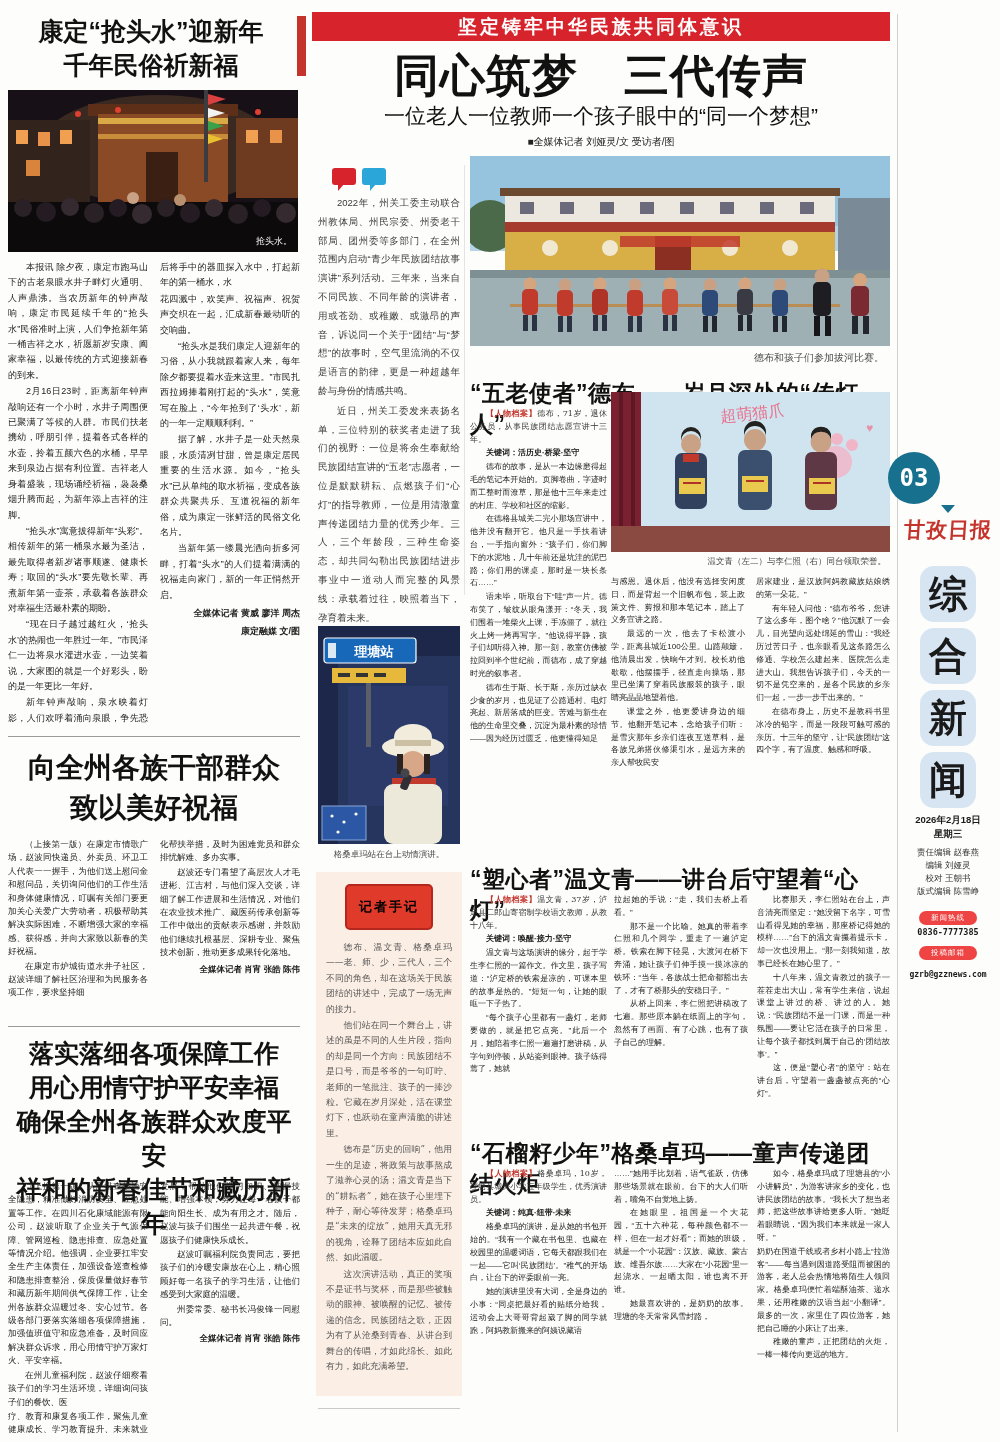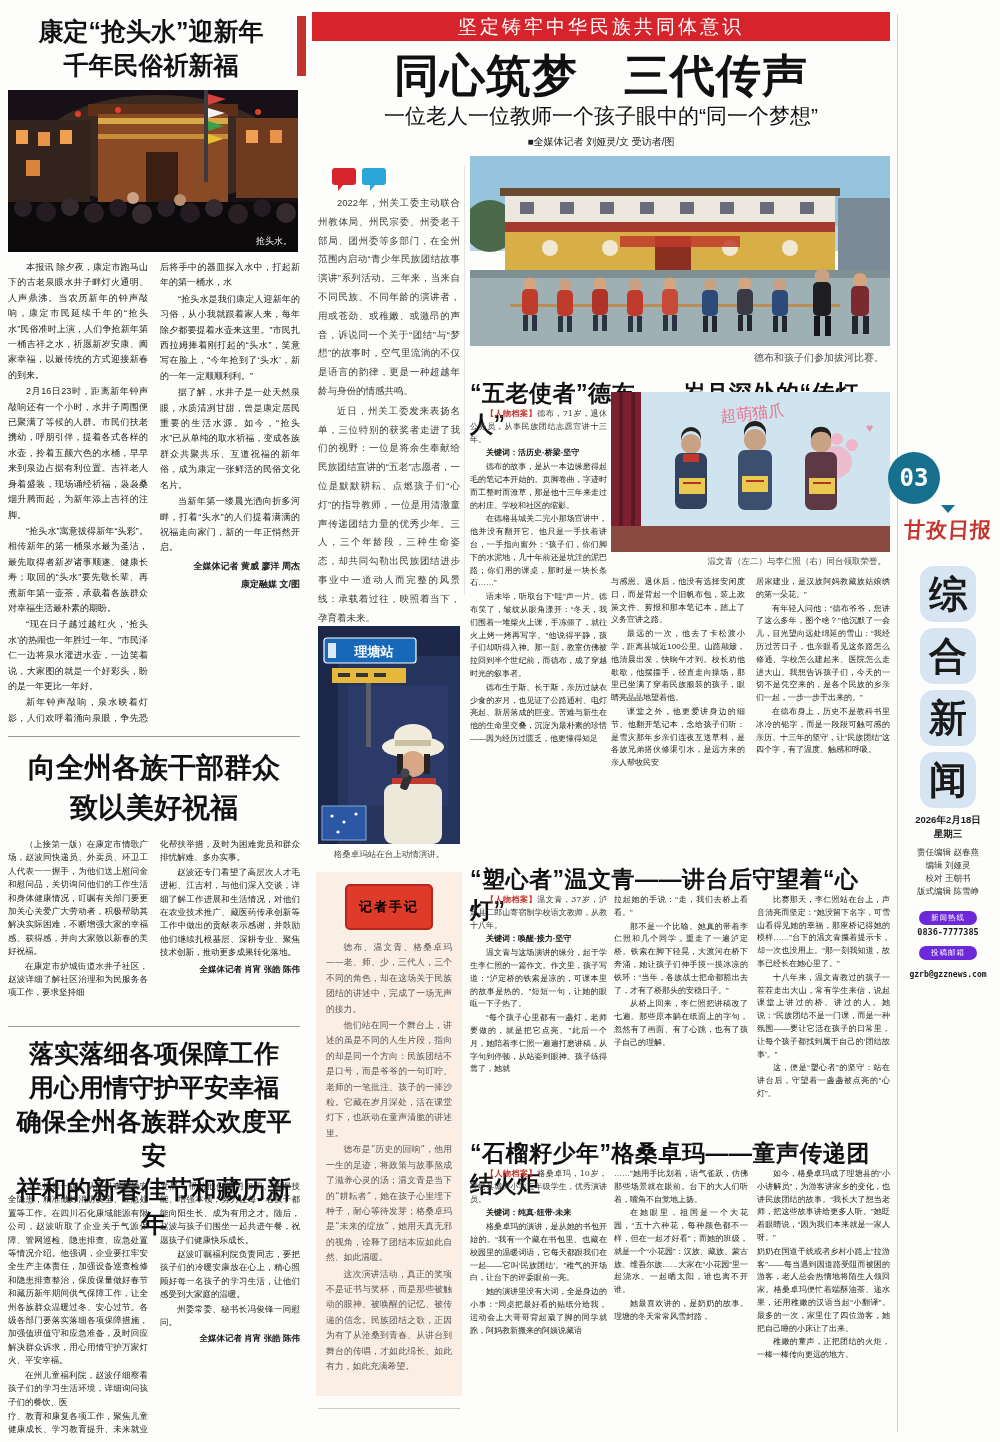--- a/index.html
+++ b/index.html
@@ -12,21 +12,21 @@
   p.para.kw{font-weight:bold}
   p.para.profile{font-family:"DejaVu Serif",serif;color:#333}
   .plabel{color:#c5342c;font-weight:bold;font-family:"Liberation Sans",sans-serif}
   .cap{font-family:"DejaVu Serif",serif;color:#4a4a4a}
   .colbody{font-size:8px;line-height:12.8px;color:#222;overflow:hidden}
   .lbody{font-size:9px;line-height:15.4px;columns:2;column-gap:12px;column-fill:auto;color:#222;overflow:hidden}
   .mbody{font-size:8.5px;line-height:13.4px;columns:2;column-gap:12px;column-fill:auto;color:#222;overflow:hidden}
   .sechead{font-size:23px;font-weight:bold;letter-spacing:.5px;color:#111}
   .divider{border-top:1px solid #9a9a9a}
   .bigtitle{font-weight:bold;text-align:center;color:#111}
-  .pill{display:inline-block;background:#6d28d9;color:#fff;border-radius:7px;
+  .pill{display:inline-block;background:#ef4444;color:#fff;border-radius:7px;
         font-size:7.5px;padding:2px 12px;letter-spacing:1px}
 </style>
 </head>
 <body>
 
 <div class="abs" style="left:297px;top:16px;width:9px;height:60px;background:#c5342c"></div>
 
 <div class="abs bigtitle" style="left:8px;top:14px;width:286px;font-size:25px;line-height:34px">
   <div>康定“抢头水”迎新年</div>
   <div>千年民俗祈新福</div>
@@ -75,20 +75,21 @@
   </svg>
   <div class="abs" style="right:6px;bottom:4px;color:#f5f5f5;font-size:9px">抢头水。</div>
 </div>
 
 <div class="abs lbody" style="left:8px;top:260px;width:292px;height:468px">
     <p class="para">本报讯 除夕夜，康定市跑马山下的古老泉眼水井子畔灯火通明、人声鼎沸。当农历新年的钟声敲响，康定市民延续千年的“抢头水”民俗准时上演，人们争抢新年第一桶吉祥之水，祈愿新岁安康、阖家幸福，以最传统的方式迎接新春的到来。</p>
     <p class="para">2月16日23时，距离新年钟声敲响还有一个小时，水井子周围便已聚满了等候的人群。市民们扶老携幼，呼朋引伴，提着各式各样的水壶，拎着五颜六色的水桶，早早来到泉边占据有利位置。吉祥老人身着盛装，现场诵经祈福，袅袅桑烟升腾而起，为新年添上吉祥的注脚。</p>
     <p class="para">“抢头水”寓意拔得新年“头彩”。相传新年的第一桶泉水最为圣洁，最先取得者新岁诸事顺遂、健康长寿；取回的“头水”要先敬长辈、再煮新年第一壶茶，承载着各族群众对幸福生活最朴素的期盼。</p>
     <p class="para">“现在日子越过越红火，‘抢头水’的热闹也一年胜过一年。”市民泽仁一边将泉水灌进水壶，一边笑着说，大家图的就是一个好彩头，盼的是一年更比一年好。</p>
     <p class="para">新年钟声敲响，泉水映着灯影，人们欢呼着涌向泉眼，争先恐后将手中的器皿探入水中，打起新年的第一桶水，水</p>
+    <p class="para cont">花四溅中，欢笑声、祝福声、祝贺声交织在一起，汇成新春最动听的交响曲。</p>
     <p class="para">“抢头水是我们康定人迎新年的习俗，从小我就跟着家人来，每年除夕都要提着水壶来这里。”市民扎西拉姆捧着刚打起的“头水”，笑意写在脸上，“今年抢到了‘头水’，新的一年一定顺顺利利。”</p>
     <p class="para">据了解，水井子是一处天然泉眼，水质清冽甘甜，曾是康定居民重要的生活水源。如今，“抢头水”已从单纯的取水祈福，变成各族群众共聚共乐、互道祝福的新年俗，成为康定一张鲜活的民俗文化名片。</p>
     <p class="para">当新年第一缕晨光洒向折多河畔，打着“头水”的人们提着满满的祝福走向家门，新的一年正悄然开启。</p>
     <p class="para byline">全媒体记者 黄威 廖洋 周杰</p>
     <p class="para byline">康定融媒 文/图</p>
   </div>
 
 <div class="abs divider" style="left:8px;top:736px;width:292px"></div>
 
 <div class="abs bigtitle" style="left:8px;top:748px;width:292px;font-size:28px;line-height:40px">
@@ -116,21 +117,21 @@
 <div class="abs mbody" style="left:8px;top:1180px;width:292px;height:260px">
     <p class="para">（上接第一版）从严排查整治安全隐患，精准做好消防安全、应急处置等工作。在四川石化康域能源有限公司，赵波听取了企业关于气源保障、管网巡检、隐患排查、应急处置等情况介绍。他强调，企业要扛牢安全生产主体责任，加强设备巡查检修和隐患排查整治，保质保量做好春节和藏历新年期间供气保障工作，让全州各族群众温暖过冬、安心过节。各级各部门要落实落细各项保障措施，加强值班值守和应急准备，及时回应解决群众诉求，用心用情守护万家灯火、平安幸福。</p>
     <p class="para">在州儿童福利院，赵波仔细察看孩子们的学习生活环境，详细询问孩子们的餐饮、医</p>
     <p class="para cont">疗、教育和康复各项工作，聚焦儿童健康成长、学习教育提升、未来就业发展，帮助他们学习知识、掌握技能、增强本领，努力让每一名孩子都能向阳生长、成为有用之才。随后，赵波与孩子们围坐一起共进午餐，祝愿孩子们健康快乐成长。</p>
     <p class="para">赵波叮嘱福利院负责同志，要把孩子们的冷暖安康放在心上，精心照顾好每一名孩子的学习生活，让他们感受到大家庭的温暖。</p>
     <p class="para">州委常委、秘书长冯俊锋一同慰问。</p>
     <p class="para byline">全媒体记者 肖宵 张皓 陈伟</p>
   </div>
 
 <div class="abs" style="left:312px;top:12px;width:578px;height:29px;background:#d7232b;color:#fff;
-            font-weight:normal;font-size:19px;letter-spacing:3px;text-align:center;line-height:29px">
+            font-weight:bold;font-size:19px;letter-spacing:3px;text-align:center;line-height:29px">
   <span>坚定铸牢中华民族共同体意识</span>
 </div>
 
 <div class="abs bigtitle" style="left:312px;top:46px;width:578px;font-size:45px;letter-spacing:1px">同心筑梦　三代传声</div>
 
 <div class="abs" style="left:312px;top:102px;width:578px;font-size:21px;text-align:center;color:#111">一位老人一位教师一个孩子眼中的“同一个梦想”</div>
 
 <div class="abs" style="left:312px;top:135px;width:578px;font-size:10px;text-align:center;color:#222">■全媒体记者 刘娅灵/文 受访者/图</div>
 
 <div class="abs" style="left:318px;top:160px;width:142px">

